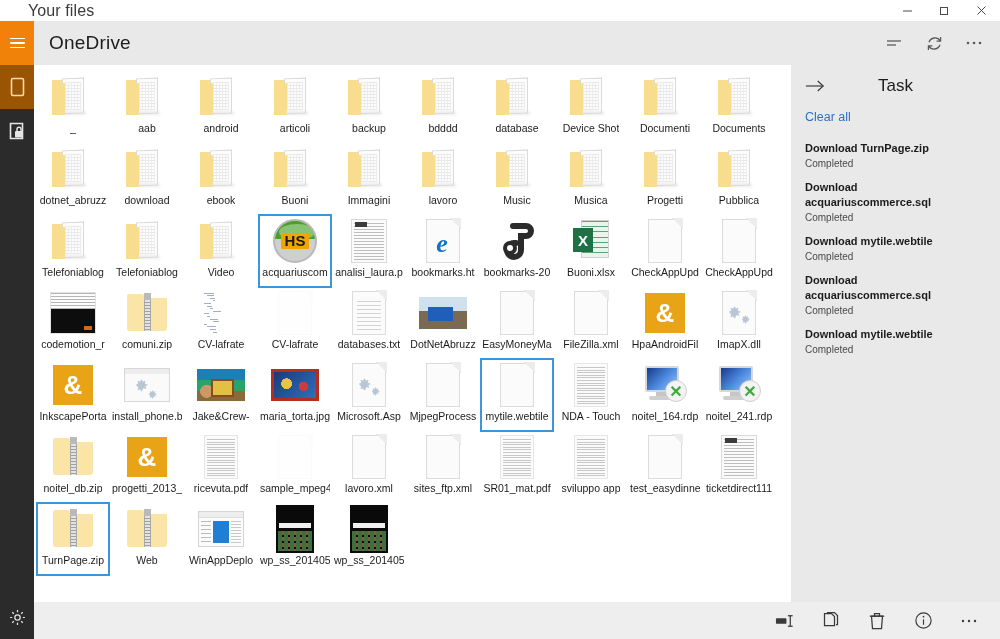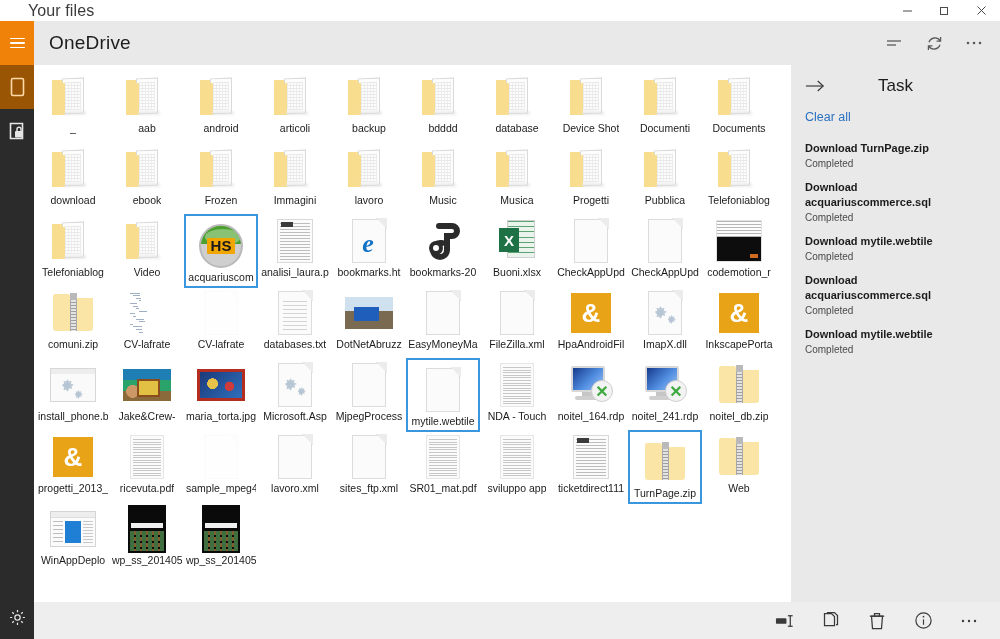--- a/index.html
+++ b/index.html
@@ -74,21 +74,21 @@
     column-gap:2px;
     row-gap:0px;
     padding:6px 0 0 3px;
   }
   .tile {
     width:72px; height:72px;
     display:flex; flex-direction:column; align-items:center;
     padding-top:2px;
     position:relative;
   }
-  .tile.sel { outline:2px solid #3a96dd; outline-offset:-1px;justify-content:center; }
+  .tile.sel { outline:2px solid #3a96dd; outline-offset:-1px; }
   .tile .thumb {
     width:56px; height:48px;
     display:flex; align-items:center; justify-content:center;
     position:relative;
   }
   .tile .lbl {
     font-size:10.5px; color:#1b1b1b; line-height:12px;
     max-width:70px; white-space:nowrap; overflow:hidden;
     text-align:center; margin-top:1px;
   }
@@ -537,20 +537,31 @@
         </div>
         <div class="tile">
           <div class="thumb">
             <div class="folder">
               <div class="fleft"></div>
               <div class="fpaper"></div>
               <div class="ffront"></div>
               <div class="fshadow"></div>
             </div>
           </div>
+          <div class="lbl">dotnet_abruzz</div>
+        </div>
+        <div class="tile">
+          <div class="thumb">
+            <div class="folder">
+              <div class="fleft"></div>
+              <div class="fpaper"></div>
+              <div class="ffront"></div>
+              <div class="fshadow"></div>
+            </div>
+          </div>
           <div class="lbl">download</div>
         </div>
         <div class="tile">
           <div class="thumb">
             <div class="folder">
               <div class="fleft"></div>
               <div class="fpaper"></div>
               <div class="ffront"></div>
               <div class="fshadow"></div>
             </div>
@@ -559,21 +570,21 @@
         </div>
         <div class="tile">
           <div class="thumb">
             <div class="folder">
               <div class="fleft"></div>
               <div class="fpaper"></div>
               <div class="ffront"></div>
               <div class="fshadow"></div>
             </div>
           </div>
-          <div class="lbl">Frozen</div>
+          <div class="lbl">Buoni</div>
         </div>
         <div class="tile">
           <div class="thumb">
             <div class="folder">
               <div class="fleft"></div>
               <div class="fpaper"></div>
               <div class="ffront"></div>
               <div class="fshadow"></div>
             </div>
           </div>
@@ -1013,20 +1024,29 @@
           <div class="lbl">SR01_mat.pdf</div>
         </div>
         <div class="tile">
           <div class="thumb">
             <div class="doc">
               <div class="page" style="border-color:#e6e6e6"></div>
               <div class="textlines"></div>
             </div>
           </div>
           <div class="lbl">sviluppo app</div>
+        </div>
+        <div class="tile">
+          <div class="thumb">
+            <div class="doc">
+              <div class="page"></div>
+              <div class="fold"></div>
+            </div>
+          </div>
+          <div class="lbl">test_easydinne</div>
         </div>
         <div class="tile">
           <div class="thumb">
             <div class="doc" style="width:36px">
               <div class="page" style="border-color:#d9d9d9"></div>
               <div class="textlines" style="background:repeating-linear-gradient(to bottom,#7e7e7e 0 1px,transparent 1px 3px);opacity:.5"></div>
               <div style="position:absolute;left:4px;top:3px;width:12px;height:5px;background:#3b3b3b"></div>
             </div>
           </div>
           <div class="lbl">ticketdirect111</div>

